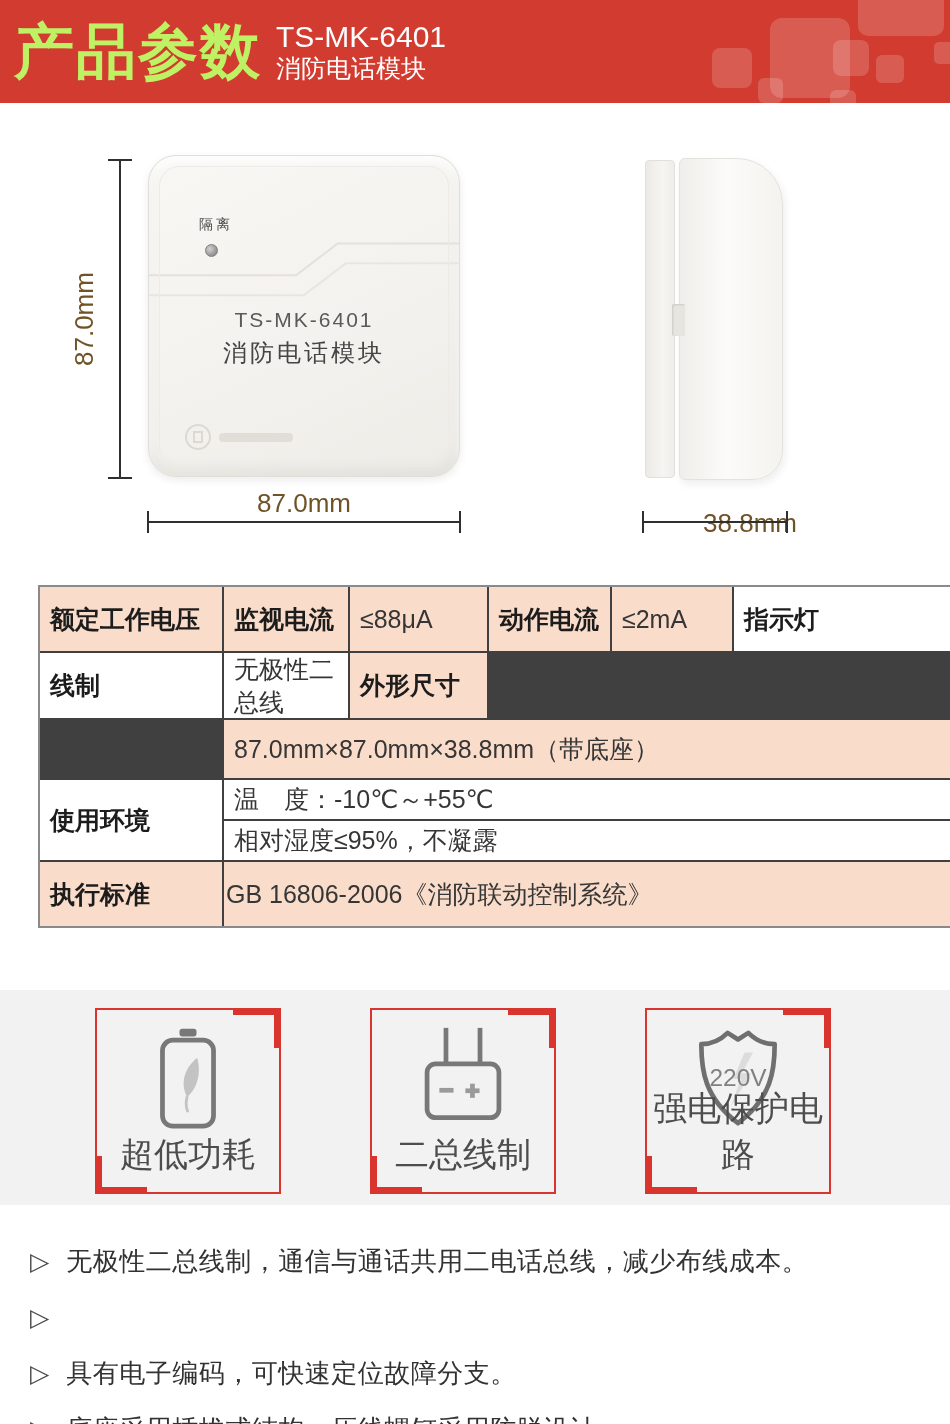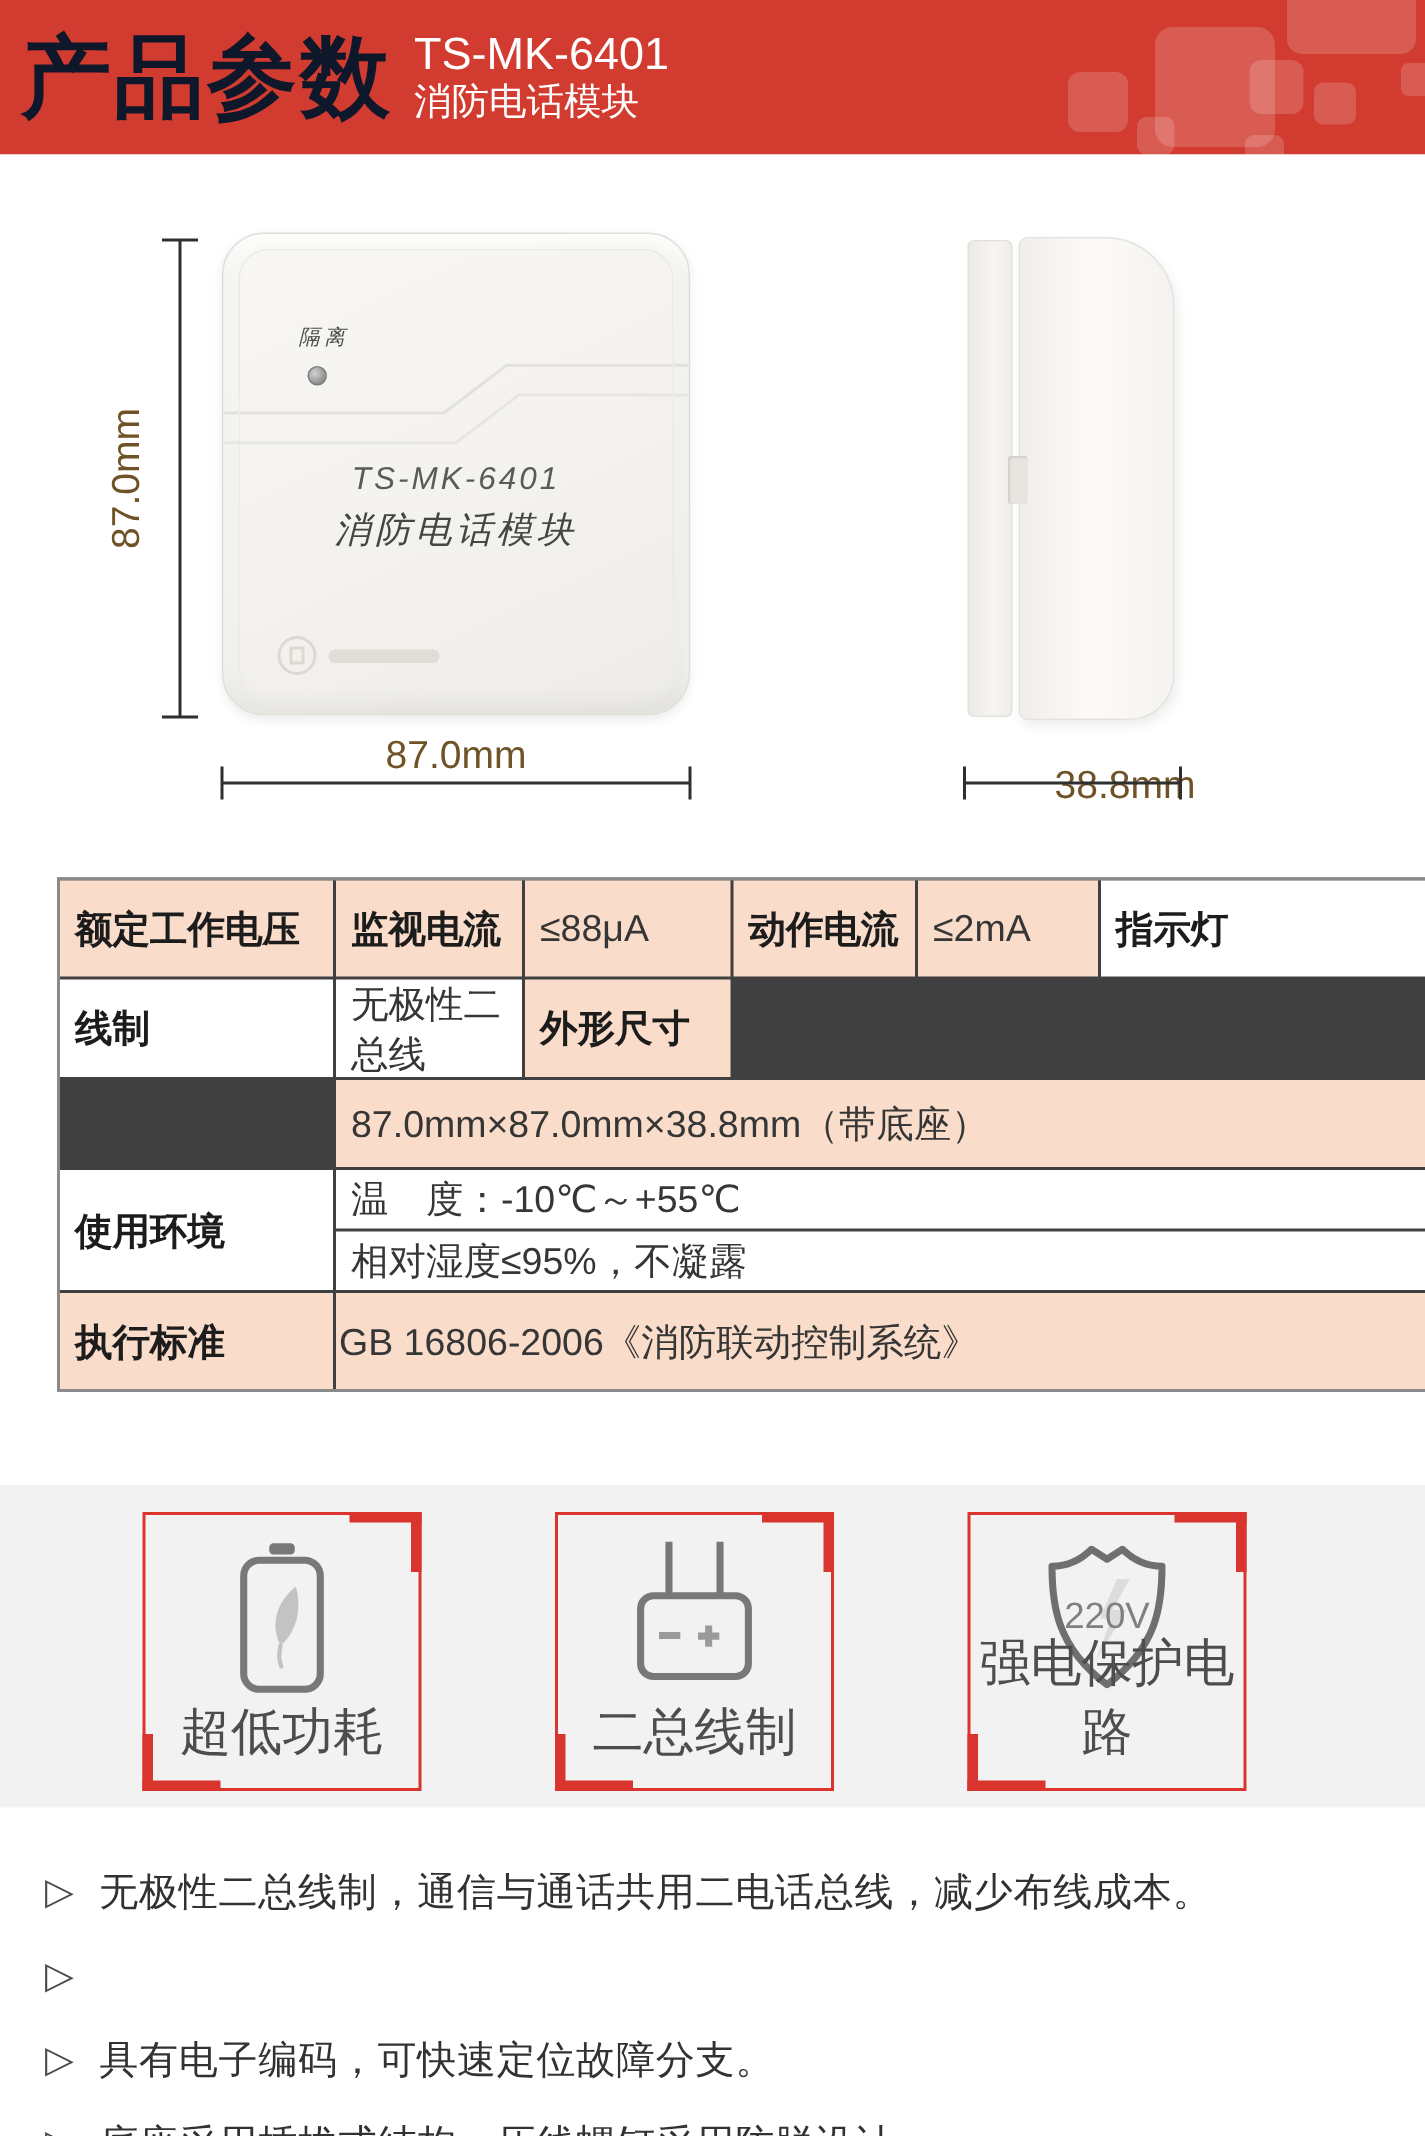--- a/index.html
+++ b/index.html
@@ -6,34 +6,33 @@
   html,body { width:950px; }
   body {
     height:1424px; position:relative; overflow:hidden; background:#fff;
     font-family:"Liberation Sans","DejaVu Sans",sans-serif; color:#333;
   }
   
   .banner {
     position:relative; width:950px; height:103px; background:#d23b30;
     display:flex; align-items:center; padding-left:14px; overflow:hidden;
   }
-  .banner .title { font-size:60px; font-weight:bold; color:#0f172a; letter-spacing:2px; line-height:1; z-index:2; }
+  .banner .title { font-size:60px; font-weight:bold; color:#bef264; letter-spacing:2px; line-height:1; z-index:2; }
   .banner .subtitle { margin-left:14px; color:#fff; z-index:2; }
   .banner .model { font-size:30px; line-height:34px; font-weight:500; }
   .banner .pname { font-size:25px; line-height:29px; }
   .deco span { position:absolute; background:rgba(255,255,255,0.17); display:block; }
   
   .views { position:relative; width:950px; height:482px; background:#fff; }
   .front-module {
     position:absolute; left:148px; top:52px; width:312px; height:322px;
     border-radius:28px; border:1px solid #e0ded8;
     background:linear-gradient(155deg,#f8f7f4 0%,#f3f2ee 55%,#edecе7 100%);
     background:linear-gradient(155deg,#f8f7f4 0%,#f3f2ee 55%,#edece7 100%);
     box-shadow:0 3px 8px rgba(0,0,0,0.08), inset 0 -8px 14px rgba(0,0,0,0.05), inset 0 6px 10px rgba(255,255,255,0.9);
-    font-style:italic;
   }
   .front-inner { position:absolute; inset:10px; border-radius:20px; border:1px solid #ecebe5; }
   .seams { position:absolute; inset:0; width:100%; height:100%; }
   .isolation { position:absolute; left:50px; top:60px; font-size:14px; color:#4a4a4a; letter-spacing:3px; }
   .led {
     position:absolute; left:56px; top:88px; width:13px; height:13px; border-radius:50%;
     background:radial-gradient(circle at 35% 35%, #d2d2d2, #8d8d8d 75%); border:1px solid #7e7e7e;
   }
   .front-model { position:absolute; top:152px; width:100%; text-align:center; font-size:21px; color:#5a5a5a; letter-spacing:2px; }
   .front-name  { position:absolute; top:181px; width:100%; text-align:center; font-size:24px; color:#454545; letter-spacing:3px; }

